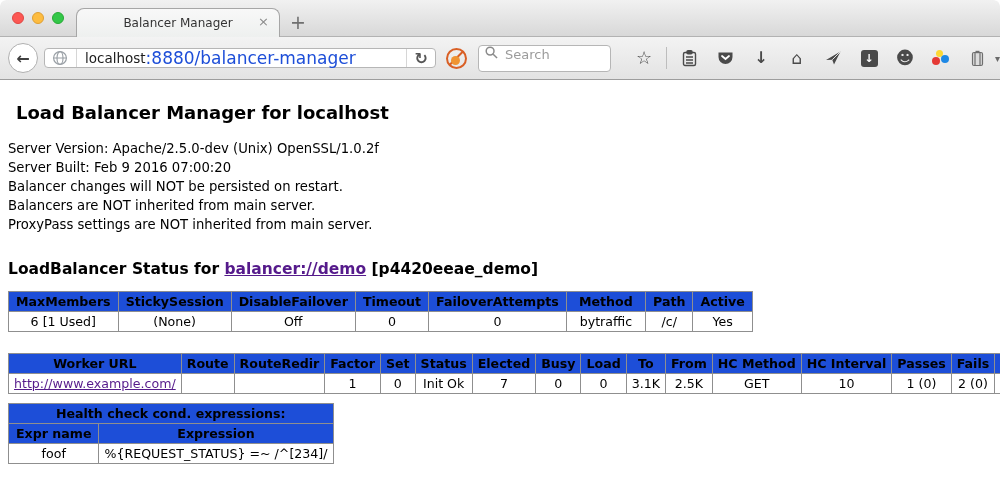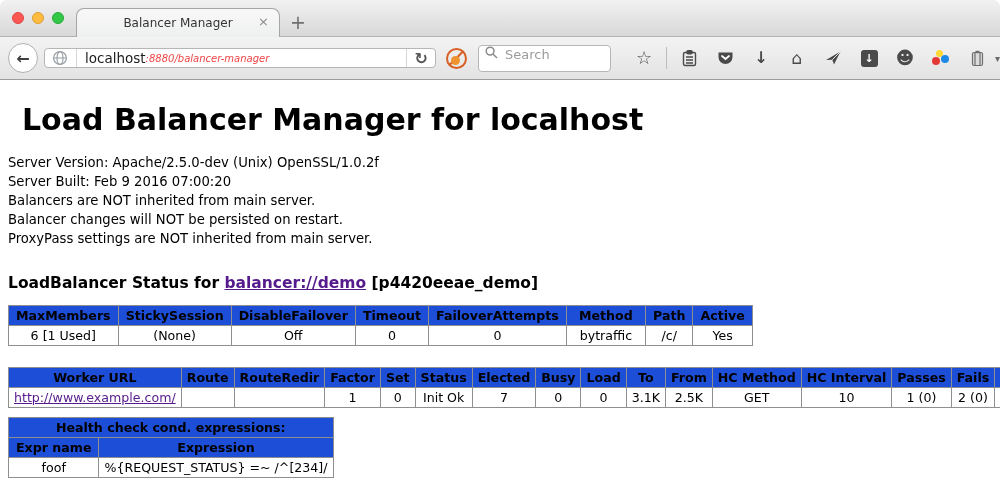--- a/index.html
+++ b/index.html
@@ -46,21 +46,21 @@
     background:#fff; border:1px solid #b0b0b0;
     display:flex; align-items:center; justify-content:center;
     font-size:16px; font-weight:bold; color:#3f3f3f; flex:none;
   }
   .urlbar {
     display:flex; align-items:center; width:392px; height:20px; margin-left:6px;
     background:#fff; border:1px solid #b6b6b6; border-radius:4px; padding:0 7px; flex:none;
   }
   .urlbar .vsep { width:1px; height:18px; background:#d6d6d6; margin:0 8px; flex:none; }
   .url-host { color:#1c1c1c; font-size:13.5px; white-space:pre; }
-  .url-path { color:#ef4444; font-size:10px; white-space:pre;font-style:italic; }
+  .url-path { color:#1d4ed8; font-size:17px; white-space:pre; }
   .url-spacer { flex:1; }
   .reload-glyph { font-size:16px; color:#565656; font-weight:bold; }
 
   .blocked { position:relative; width:21px; height:21px; margin:0 11px 0 10px;
     border:2px solid #d95f25; border-radius:50%; flex:none; }
   .blocked::before { content:""; position:absolute; left:-1px; top:7.5px; width:19px; height:2px;
     background:#d95f25; transform:rotate(-45deg); }
   .blocked::after { content:""; position:absolute; left:3px; top:6px; width:9px; height:9px;
     border-radius:50%; background:#ef9331; }
 
@@ -84,21 +84,21 @@
     display:flex; align-items:center; justify-content:center; font-size:11px; font-weight:bold; }
   .color-dots { position:relative; width:19px; height:17px; }
   .dot { position:absolute; border-radius:50%; }
   .dot.y { width:7px; height:7px; background:#fdd835; left:4px; top:0; }
   .dot.r { width:8px; height:8px; background:#e53935; left:0; top:7px; }
   .dot.b { width:8px; height:8px; background:#1e88e5; left:9px; top:5px; }
   .caret { font-size:10px; color:#6a6a6a; margin:0 3px 0 0; }
 
   
   .content { padding:10px 8px 0 8px; color:#000; }
-  h1.page-title { font-size:30px; font-weight:bold; margin:12px 0 16px 14px; }
+  h1.page-title { font-size:18px; font-weight:bold; margin:12px 0 16px 8px; }
   .info-line { font-size:13.2px; line-height:19px; }
   h3.status-heading { font-size:15.5px; font-weight:bold; margin:26px 0 13px 0; }
   a { color:#551a8b; }
   h3.status-heading a { color:#551a8b; }
 
   table { border-collapse:collapse; font-size:12.6px; }
   table, th, td { border:1px solid #8f8f8f; }
   table { border-color:#5e5e5e; }
   th { background:#1d4ed8; font-weight:bold; padding:2px 7px; text-align:center; white-space:nowrap; }
   td { padding:2px 13px; text-align:center; white-space:nowrap; }
@@ -211,22 +211,22 @@
 
     </div>
   </div>
 
   <div class="content">
     <h1 class="page-title">Load Balancer Manager for localhost</h1>
 
     <div class="info">
       <div class="info-line">Server Version: Apache/2.5.0-dev (Unix) OpenSSL/1.0.2f</div>
       <div class="info-line">Server Built: Feb 9 2016 07:00:20</div>
+      <div class="info-line">Balancer changes will NOT be persisted on restart.</div>
       <div class="info-line">Balancers are NOT inherited from main server.</div>
-      <div class="info-line">Balancer changes will NOT be persisted on restart.</div>
       <div class="info-line">ProxyPass settings are NOT inherited from main server.</div>
     </div>
 
     <h3 class="status-heading">
       <span>LoadBalancer Status for </span><a href="#">balancer://demo</a><span> [p4420eeae_demo]</span>
     </h3>
 
     <table class="balancer-table">
       <tbody>
           <tr>

